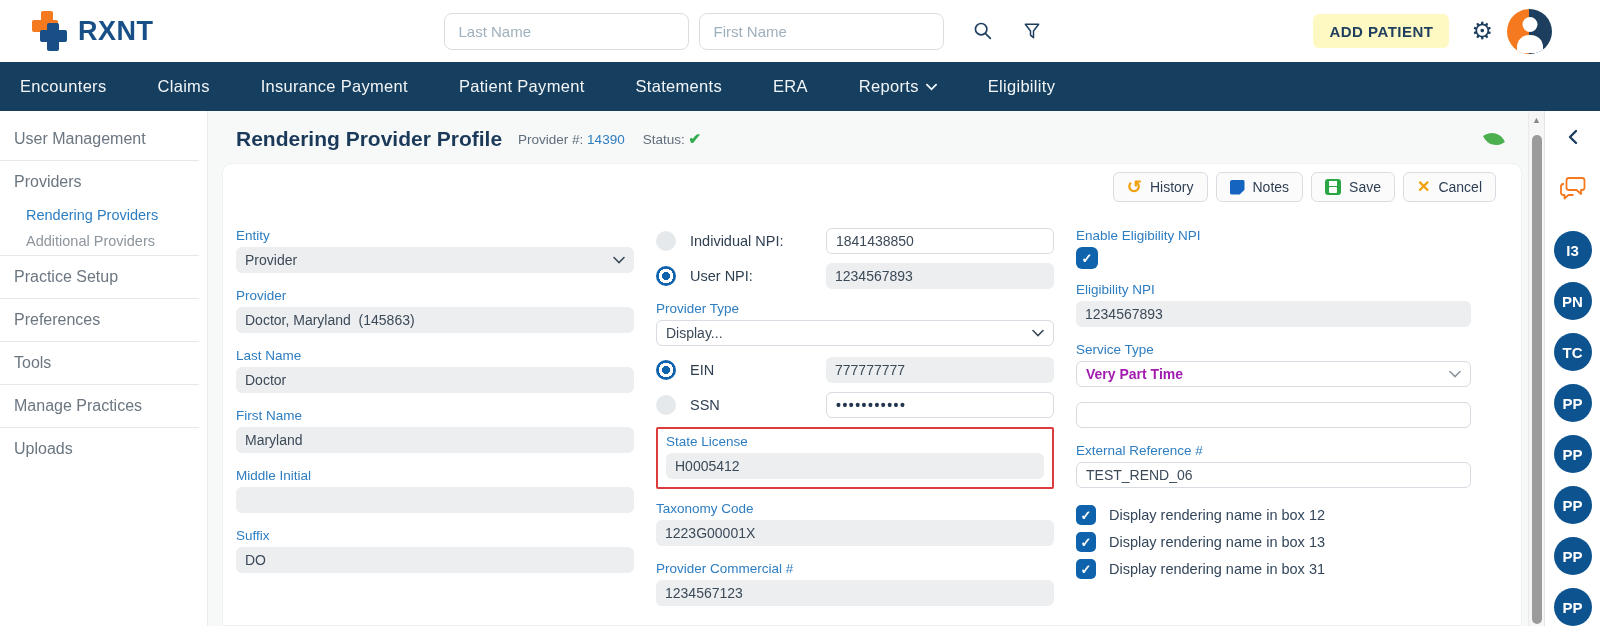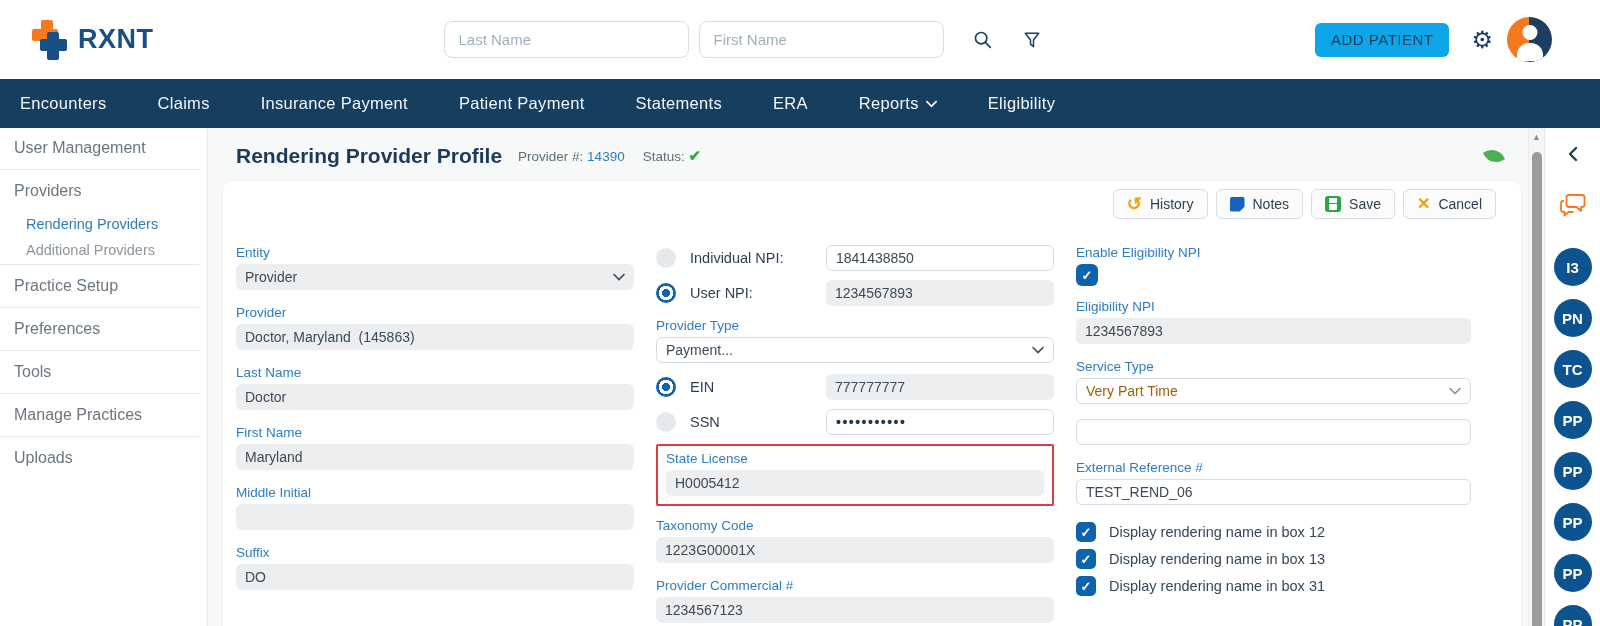--- a/index.html
+++ b/index.html
@@ -1,45 +1,45 @@
 <!DOCTYPE html>
 <html><head>
 <meta charset="utf-8">
 <style>
   * { margin:0; padding:0; box-sizing:border-box; }
   html,body { width:1600px; height:626px; overflow:hidden; font-family:"Liberation Sans", sans-serif; background:#fff; }
 
   
-  .header { height:79px; display:flex; align-items:center; padding:0 48px 0 30px; background:#fff; }
+  .header { height:62px; display:flex; align-items:center; padding:0 48px 0 30px; background:#fff; }
   .logo { display:flex; align-items:center; gap:8px; }
   .logo-mark { position:relative; width:40px; height:44px; }
   .logo-mark .o1 { position:absolute; left:11px; top:2px;  width:12px; height:26px; background:#F5791F; border-radius:2px; }
   .logo-mark .o2 { position:absolute; left:2px;  top:11px; width:26px; height:12px; background:#F5791F; border-radius:2px; }
   .logo-mark .n1 { position:absolute; left:17px; top:14px; width:12px; height:28px; background:#174F86; border-radius:2px; }
   .logo-mark .n2 { position:absolute; left:10px; top:21px; width:27px; height:12px; background:#174F86; border-radius:2px; }
   .logo-text { font-size:27px; font-weight:800; color:#174F86; letter-spacing:0.5px; }
   .search-group { margin-left:290px; display:flex; align-items:center; gap:10px; }
   .hdr-input { width:245px; height:37px; border:1px solid #D9DEE3; border-radius:8px; padding:0 14px; font-size:15px; color:#3C4A58; font-family:"Liberation Sans",sans-serif; }
   .hdr-input::placeholder { color:#9FB0BD; }
   .hdr-icon { margin-left:28px; display:flex; align-items:center; cursor:pointer; }
-  .add-patient { margin-left:auto; height:34px; background:#0ea5e9; border:none; border-radius:6px; padding:0 16px; font-size:15px; font-weight:400; color:#1D3E5E; letter-spacing:0.5px; cursor:pointer; font-family:"Liberation Sans",sans-serif; }
+  .add-patient { margin-left:auto; height:34px; background:#fef9c3; border:none; border-radius:6px; padding:0 16px; font-size:15px; font-weight:700; color:#1D3E5E; letter-spacing:0.5px; cursor:pointer; font-family:"Liberation Sans",sans-serif; }
   .gear { margin-left:22px; font-size:24px; color:#1D3E5E; cursor:pointer; line-height:1; }
   .avatar { margin-left:14px; width:45px; height:45px; border-radius:50%; background:linear-gradient(90deg,#F5791F 50%,#1D3E5E 50%); position:relative; overflow:hidden; cursor:pointer; }
   .avatar::before { content:""; position:absolute; left:50%; top:8px; transform:translateX(-50%); width:15px; height:15px; border-radius:50%; background:#fff; }
   .avatar::after { content:""; position:absolute; left:50%; top:26px; transform:translateX(-50%); width:26px; height:18px; border-radius:12px 12px 0 0; background:#fff; }
 
   
   .navbar { height:49px; background:#163F5F; display:flex; align-items:center; gap:51px; padding-left:20px; }
   .nav-item { color:#F2F5F7; font-size:16.5px; font-weight:500; letter-spacing:0.3px; cursor:pointer; display:flex; align-items:center; gap:7px; }
 
   
   .body { display:flex; height:515px; }
 
   
-  .sidebar { width:208px; background:#fff; border-right:1px solid #E9EBEC; flex-shrink:0; }
+  .sidebar { width:208px; background:#fff; border-right:1px solid #E9EBEC; padding-top:8px; flex-shrink:0; }
   .side-item { font-size:16px; color:#6B7681; padding:11px 14px; cursor:pointer; }
   .side-sub { font-size:14.5px; color:#8D959D; padding:5px 14px 5px 26px; cursor:pointer; }
   .side-sub.active { color:#2D7DC1; }
   .side-div { border-bottom:1px solid #E6E8EA; margin:1px 8px 1px 0; }
 
   
   .main { flex:1; background:#F7F8F8; display:flex; flex-direction:column; min-width:0; }
   .title-row { display:flex; align-items:center; padding:16px 12px 10px 28px; }
   .page-title { font-size:21px; font-weight:700; color:#1B3A5A; }
   .title-meta { margin-left:16px; font-size:13.5px; color:#5F6E7D; }
@@ -63,21 +63,21 @@
   .col { width:398px; flex-shrink:0; }
   .col.right { width:395px; }
   .f-label { display:block; font-size:13.5px; color:#2D7DC1; margin-bottom:4px; }
   .control { width:100%; height:26px; border-radius:6px; font-size:14px; color:#3C4A58; padding:0 9px; font-family:"Liberation Sans",sans-serif; }
   input.control { border:none; }
   .gray { background:#ECEEF0; }
   .white { background:#fff; border:1px solid #D6DCE1 !important; }
   .field { margin-bottom:15px; }
   .select { display:flex; align-items:center; justify-content:space-between; cursor:pointer; }
   .select .sel-txt { color:#3C4A58; }
-  .select .sel-txt.muted { color:#a16207; }
+  .select .sel-txt.muted { color:#a21caf;font-weight:bold; }
 
   .radio-row { display:flex; align-items:center; margin-bottom:9px; }
   .radio { width:20px; height:20px; border-radius:50%; flex-shrink:0; cursor:pointer; }
   .radio.off { background:#E6E9EB; }
   .radio.on { background:radial-gradient(circle at center,#0E63AC 0 30%,#fff 30% 52%,#0E63AC 52% 100%); }
   .radio-label { margin-left:14px; width:136px; font-size:14.5px; color:#2E3F52; }
   .radio-row .control { flex:1; width:auto; }
   .masked { letter-spacing:1.5px; font-weight:700; color:#23384E; }
 
   .red-box { border:2px solid #DD3C3C; border-radius:2px; padding:5px 8px 8px; margin:2px 0 12px; }
@@ -245,21 +245,21 @@
             <input class="control white" value="1841438850" style="">
           </div>
           <div class="radio-row">
             <span class="radio on"></span>
             <span class="radio-label">User NPI:</span>
             <input class="control gray" readonly="" value="1234567893" style="">
           </div>
           <div class="field" style="margin-top:12px; margin-bottom:11px;">
             <span class="f-label">Provider Type</span>
             <div class="control white select">
-              <span class="sel-txt">Payment...</span>
+              <span class="sel-txt">Display...</span>
               <svg width="12" height="8" viewBox="0 0 12 8" fill="none" stroke="#3C4A58" stroke-width="1.6" stroke-linecap="round">
                   <polyline points="1,1.5 6,6.5 11,1.5"></polyline>
                 </svg>
             </div>
           </div>
           <div class="radio-row">
             <span class="radio on"></span>
             <span class="radio-label">EIN</span>
             <input class="control gray" readonly="" value="777777777" style="">
           </div>

